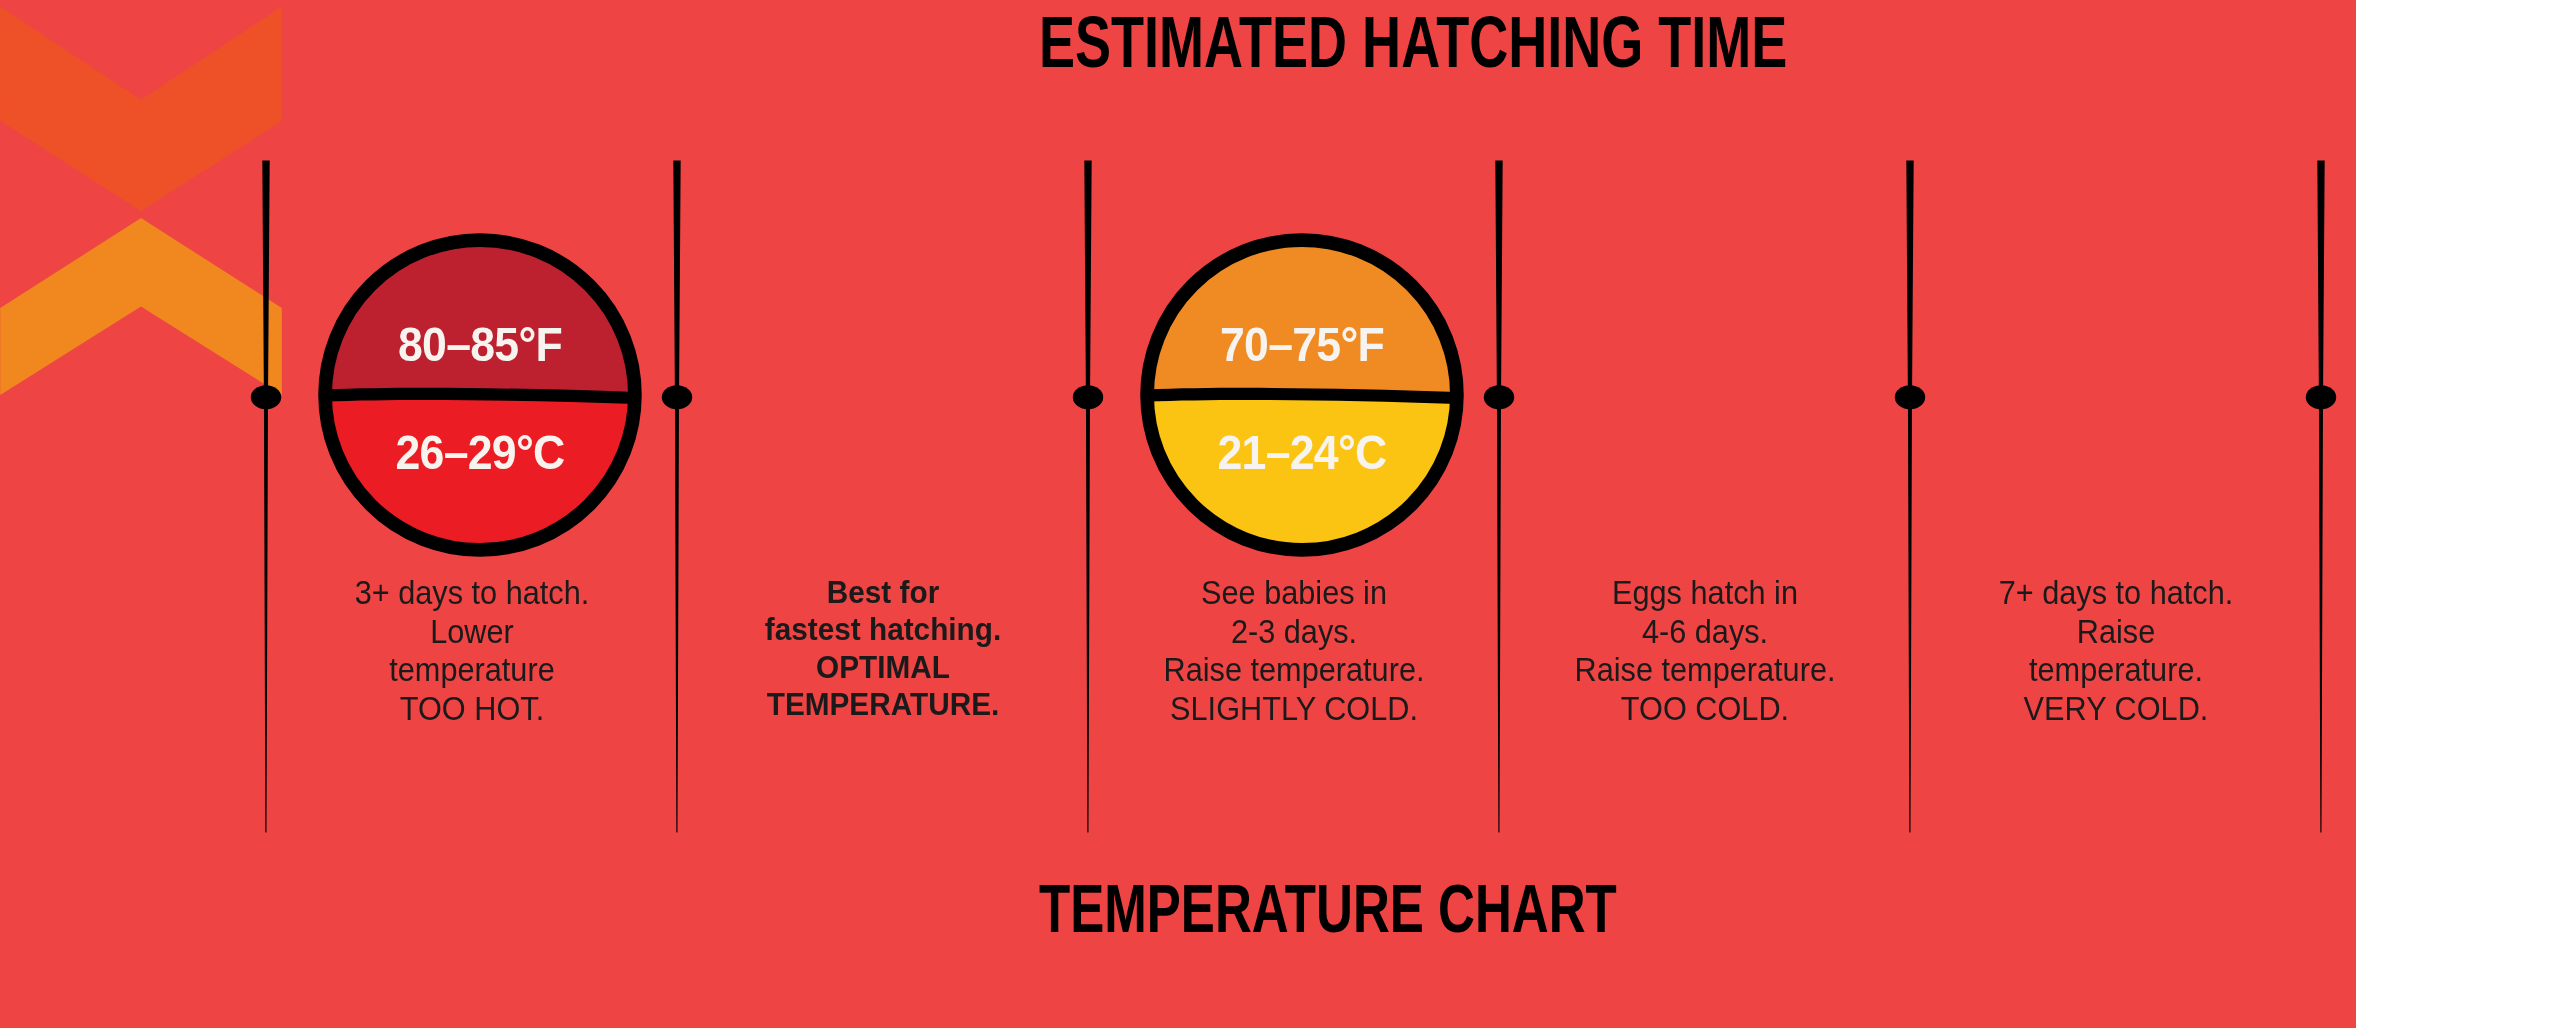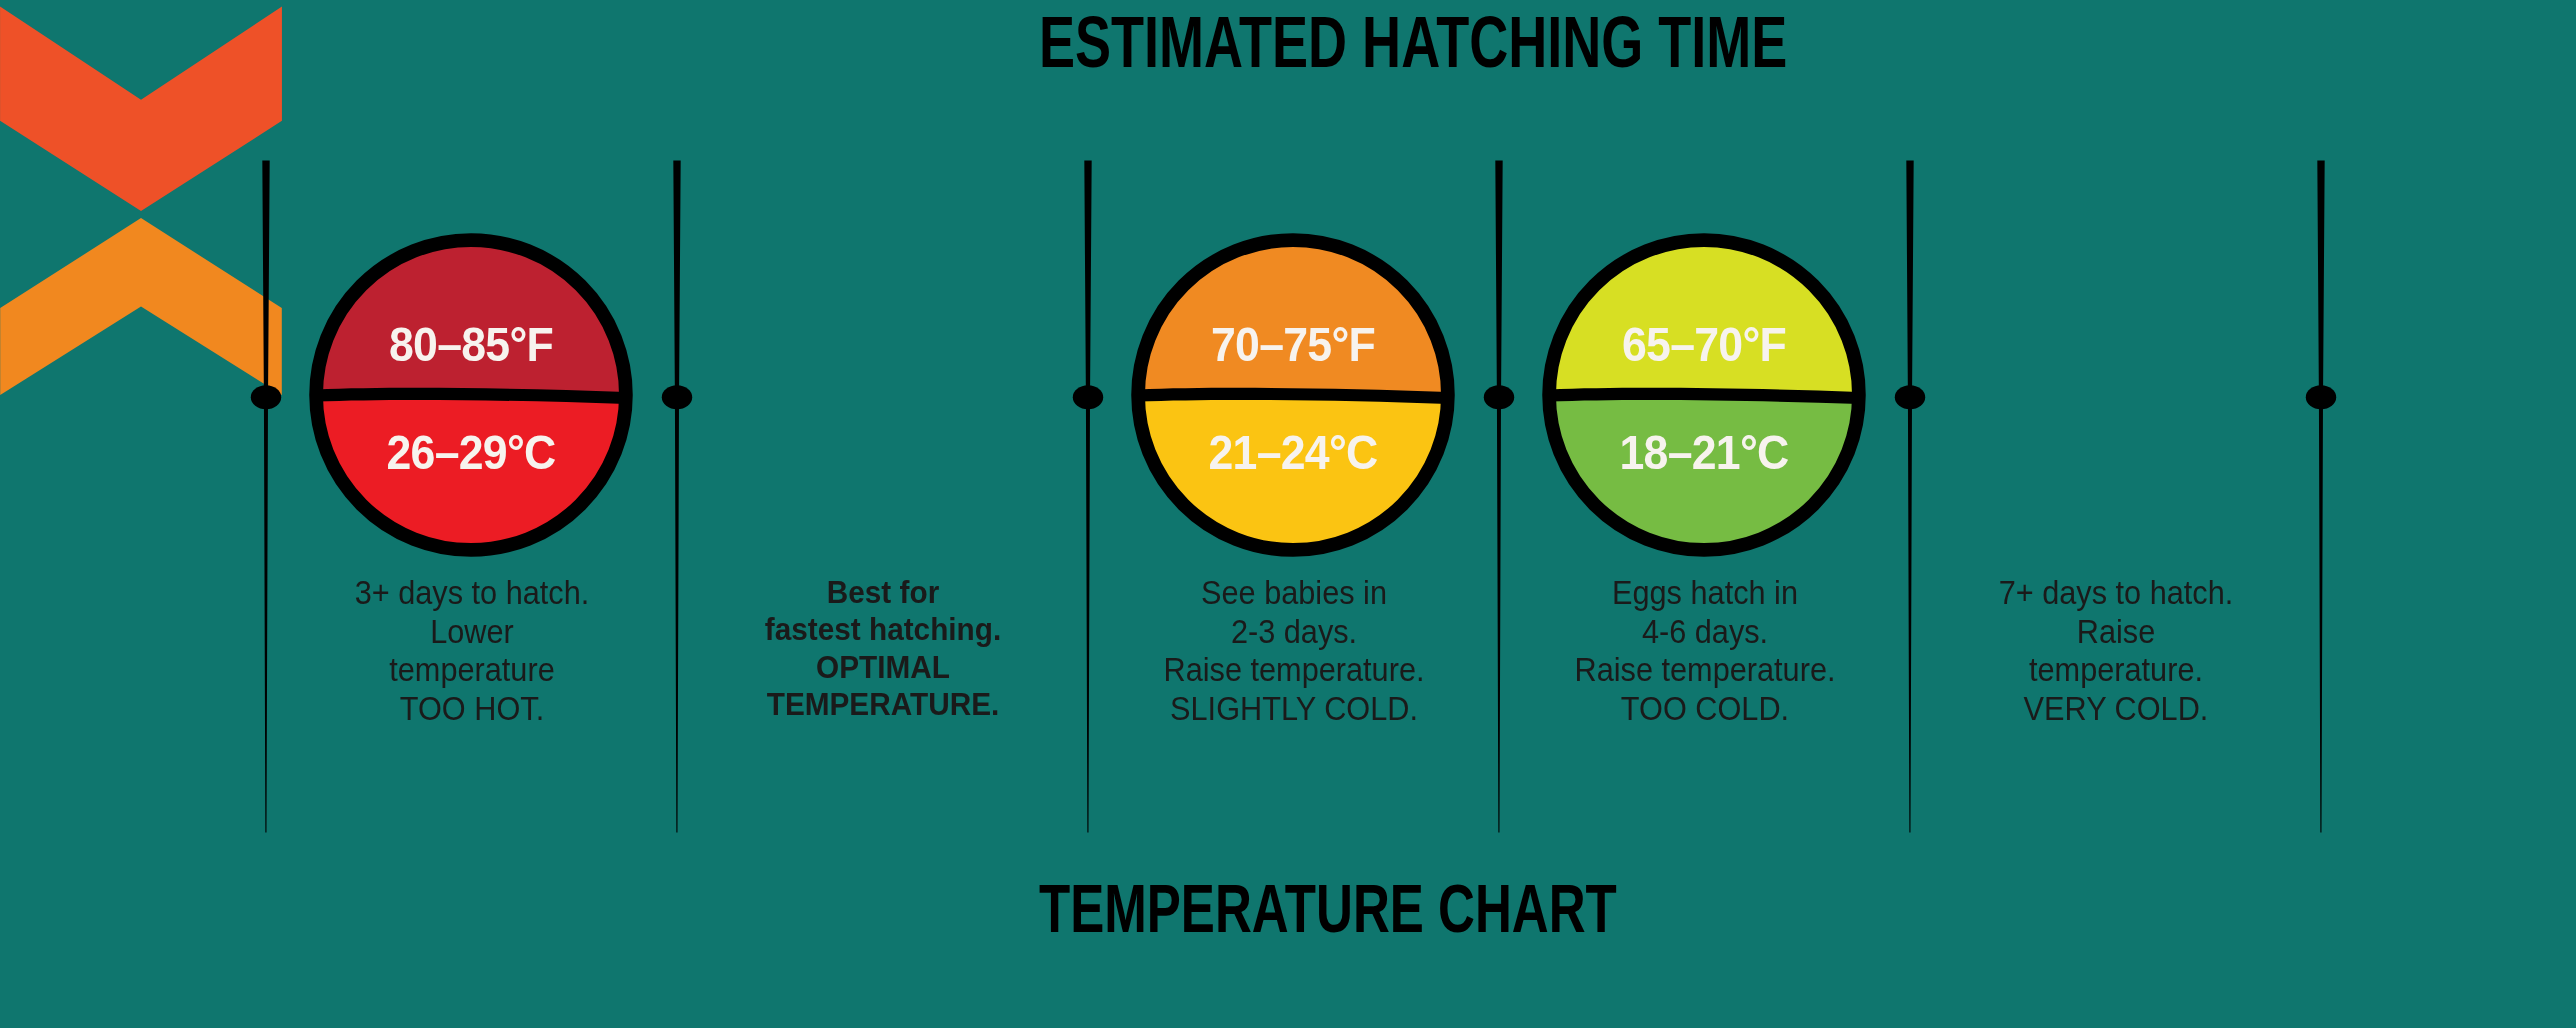--- a/index.html
+++ b/index.html
@@ -6,23 +6,23 @@
   html, body {
     margin: 0;
     padding: 0;
     background: #ffffff;
   }
   body {
     font-family: "DejaVu Sans", sans-serif;
   }
   #stage {
     position: relative;
-    width: 2576px;
+    width: 2356px;
     height: 1028px;
-    background: #0f766e;
+    background: #ef4444;
     overflow: hidden;
   }
   #header-banner { left: 741px; top: 0px; height: 218px; }
   #footer-banner { left: 725px; top: 822px; height: 206px; }
 
   .chevron-svg { display: block; }
 
   .banner-title {
     font-family: "Liberation Sans", "DejaVu Sans", sans-serif;
     font-weight: 700;
@@ -61,21 +61,21 @@
     position: absolute;
     top: 0;
     width: 411px;
     height: 1028px;
   }
 
   
   .dial {
     position: absolute;
     top: 228px;
-    left: 38px;
+    left: 47px;
     width: 334px;
     height: 334px;
   }
   .dial-svg {
     position: absolute;
     inset: 0;
     display: block;
   }
   .dial-label {
     position: absolute;
@@ -229,37 +229,20 @@
     </div>
     <div class="caption">
       <span class="caption-line">See babies in</span>
       <span class="caption-line">2-3 days.</span>
       <span class="caption-line">Raise temperature.</span>
       <span class="caption-line">SLIGHTLY COLD.</span>
     </div>
   </div>
 
   <div class="column" style="left:1499px">
-    <div class="dial">
-        <svg class="dial-svg" viewBox="0 0 414 414" width="334" height="334">
-          <defs>
-            <clipPath id="dialclip3">
-              <circle cx="207" cy="207" r="192"></circle>
-            </clipPath>
-          </defs>
-          <g clip-path="url(#dialclip3)">
-            <rect x="0" y="0" width="414" height="210" fill="#d7df23"></rect>
-            <rect x="0" y="206" width="414" height="208" fill="#76bc43"></rect>
-            <path d="M -6,201 C 100,196 260,198 420,204 L 420,219 C 260,213 100,211 -6,216 Z" fill="#000000"></path>
-          </g>
-          <circle cx="207" cy="207" r="192" fill="none" stroke="#000000" stroke-width="17"></circle>
-        </svg>
-      <span class="dial-label fahrenheit">65–70°F</span>
-      <span class="dial-label celsius">18–21°C</span>
-    </div>
     <div class="caption">
       <span class="caption-line">Eggs hatch in</span>
       <span class="caption-line">4-6 days.</span>
       <span class="caption-line">Raise temperature.</span>
       <span class="caption-line">TOO COLD.</span>
     </div>
   </div>
 
   <div class="column" style="left:1910px">
     <div class="caption">

